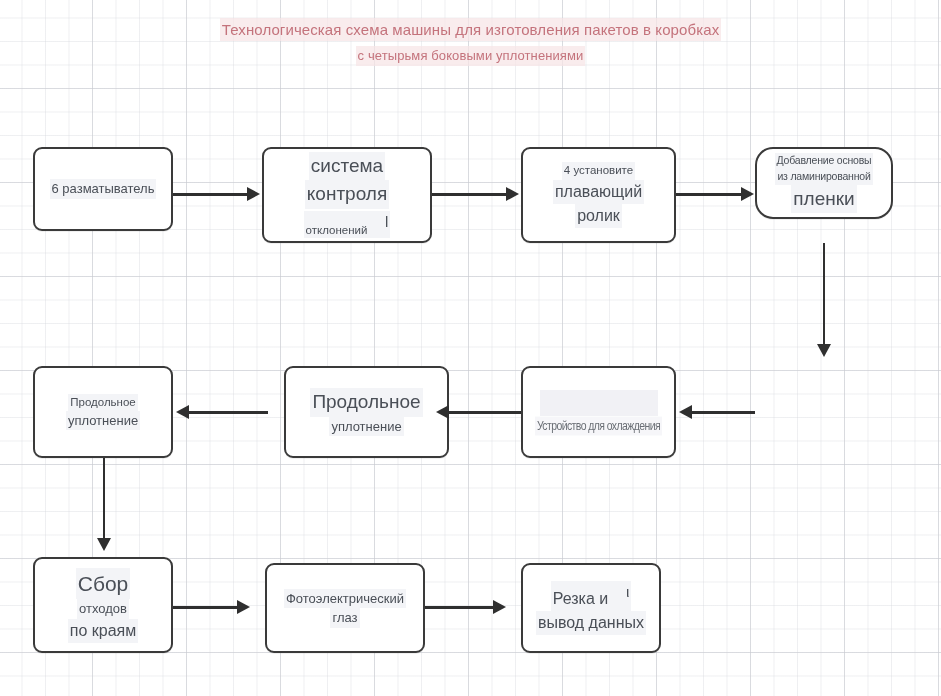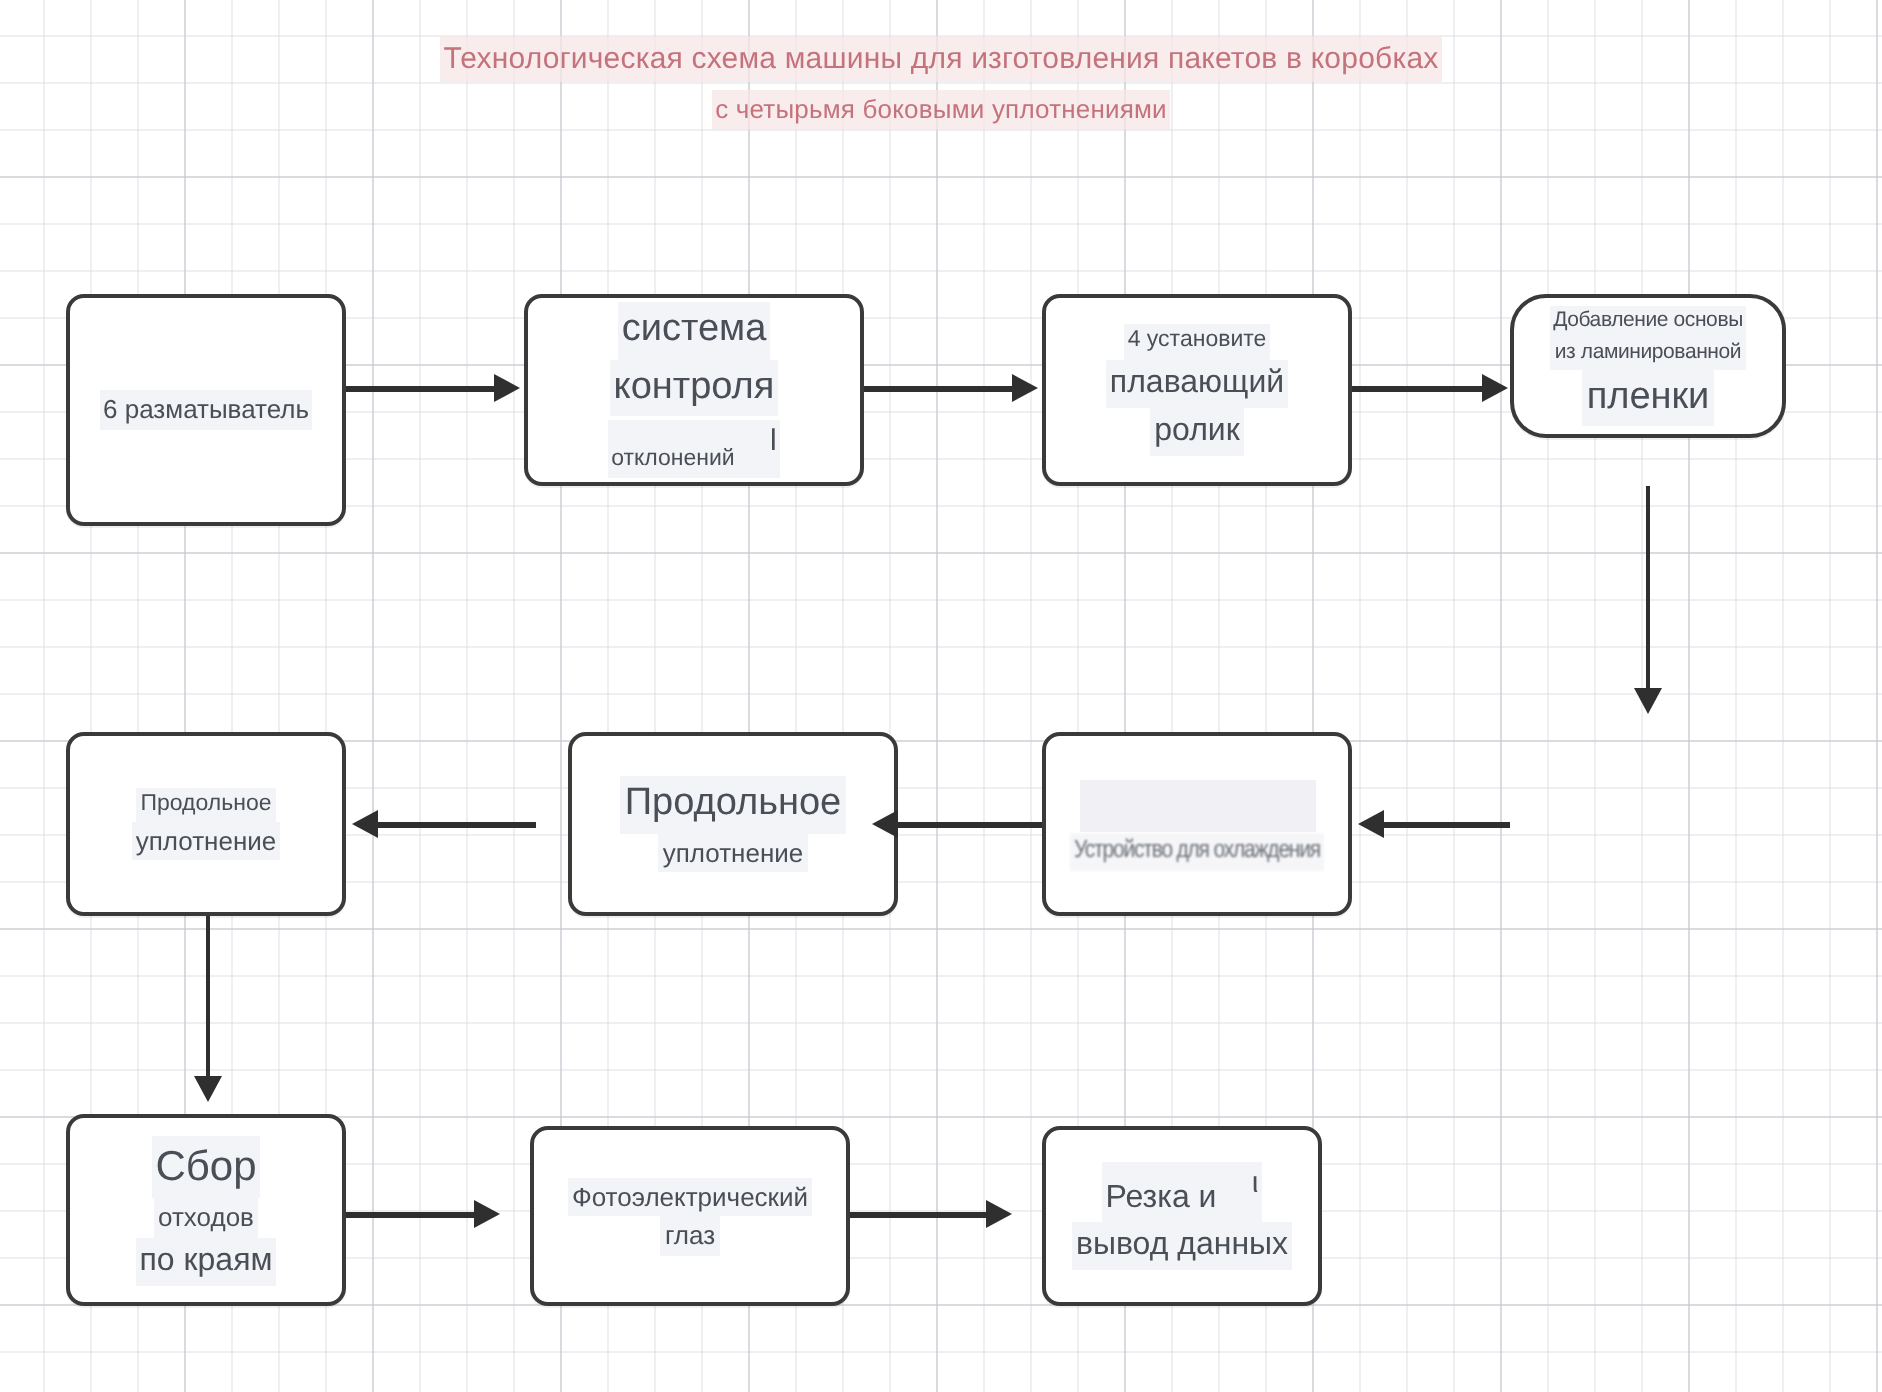--- a/index.html
+++ b/index.html
@@ -121,21 +121,21 @@
 </head>
 <body>
 
 <div id="canvas">
 
   <div id="title-block">
     <div><span class="title-line" id="title-line-1">Технологическая схема машины для изготовления пакетов в коробках</span></div>
     <div><span class="title-line" id="title-line-2">с четырьмя боковыми уплотнениями</span></div>
   </div>
 
-  <div class="node" style="left:33px; top:147px; width:140px; height:116px;">
+  <div class="node" style="left:33px; top:147px; width:140px; height:84px;">
     <span class="ln s-md">6 разматыватель</span>
   </div>
 
   <div class="node" style="left:262px; top:147px; width:170px; height:96px;">
     <span class="ln s-xl">система</span>
     <span class="ln s-xl">контроля</span>
     <span class="ln s-sm" style="margin-top:2px;">
       <span>отклонений</span><span class="cut-glyph">l</span>
     </span>
   </div>

